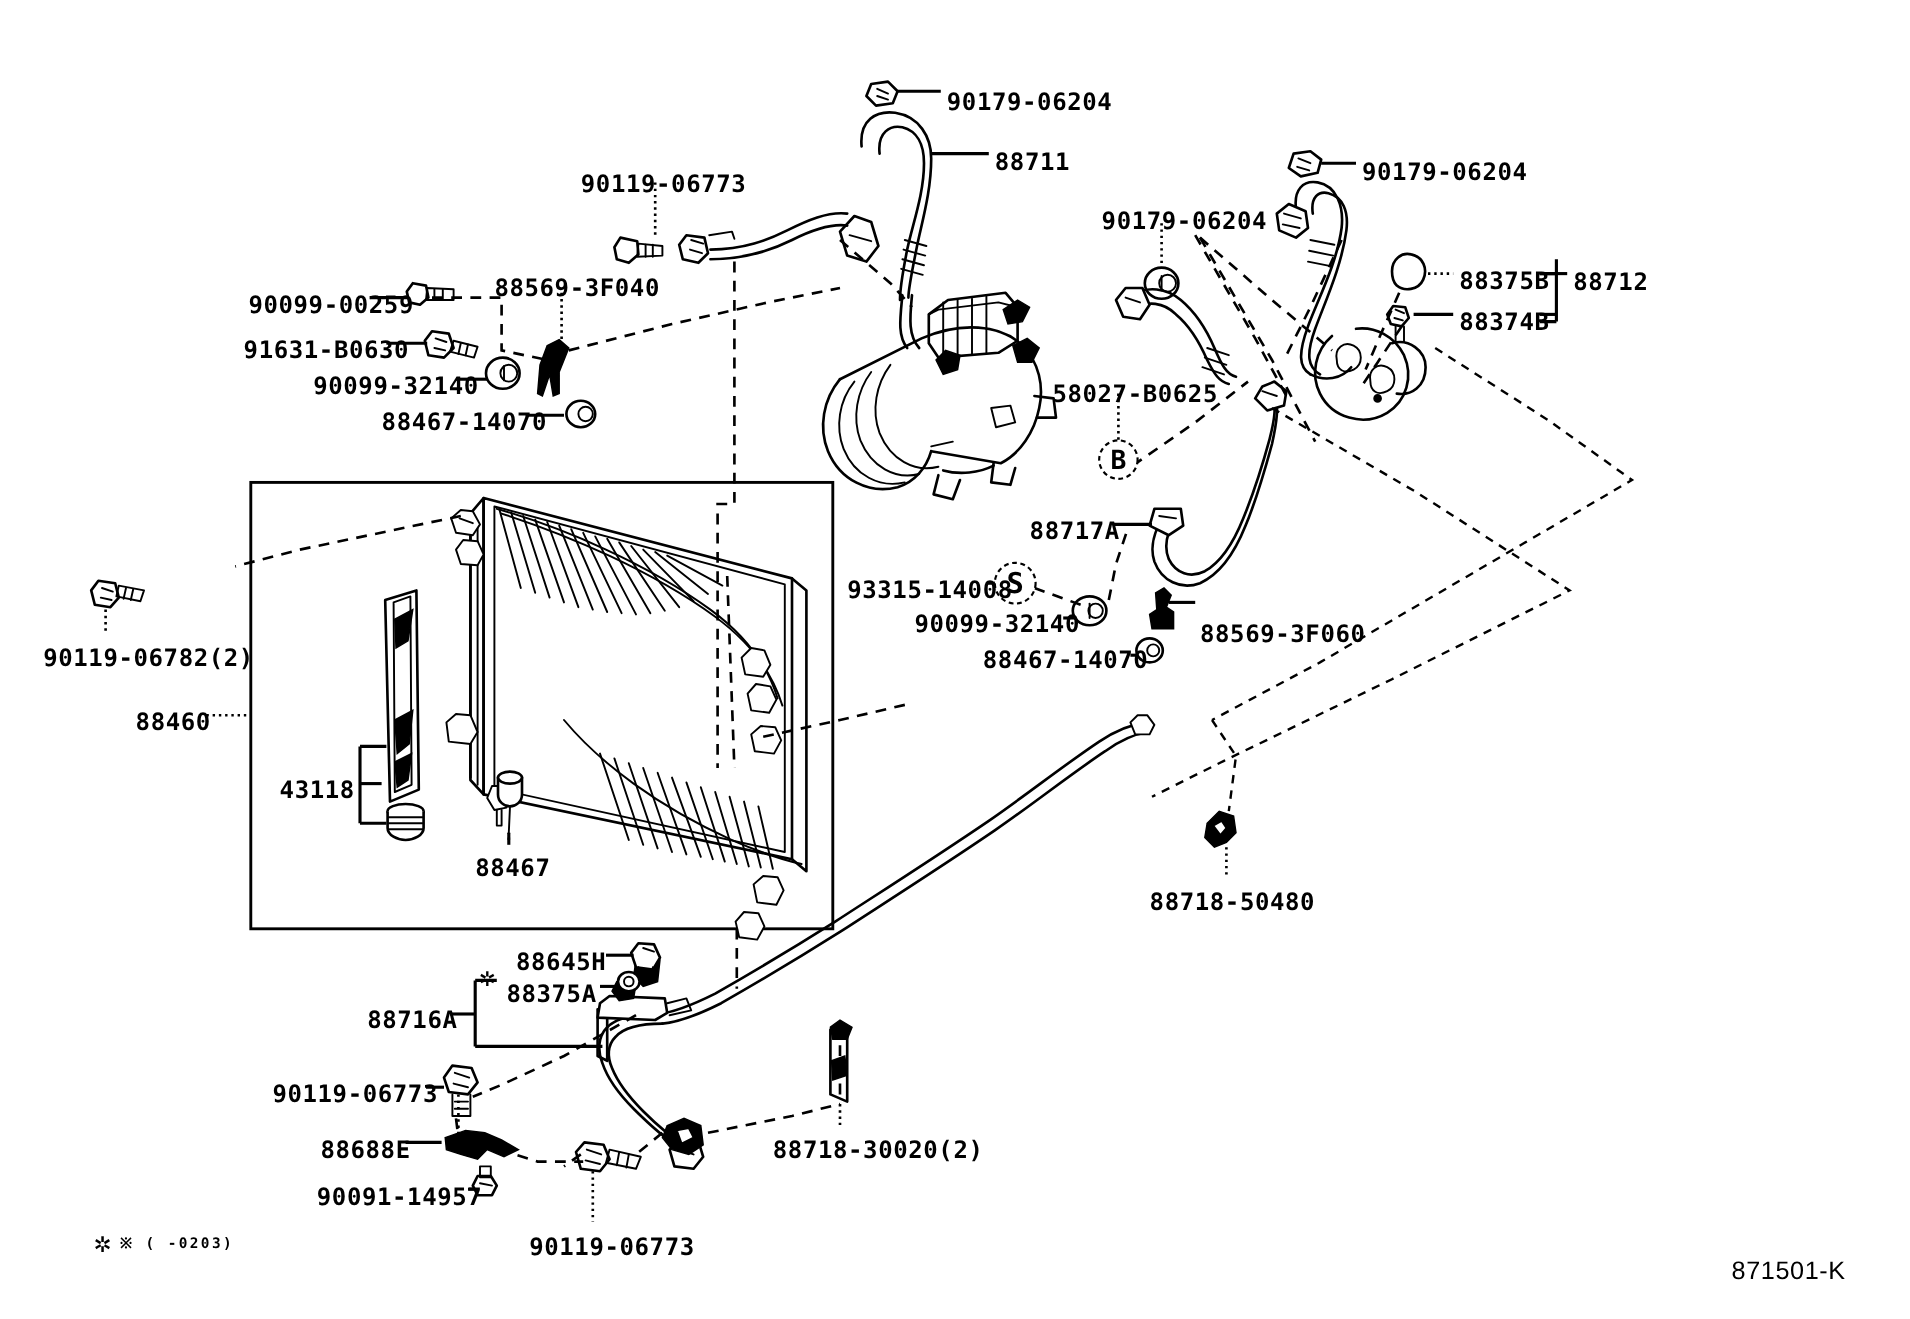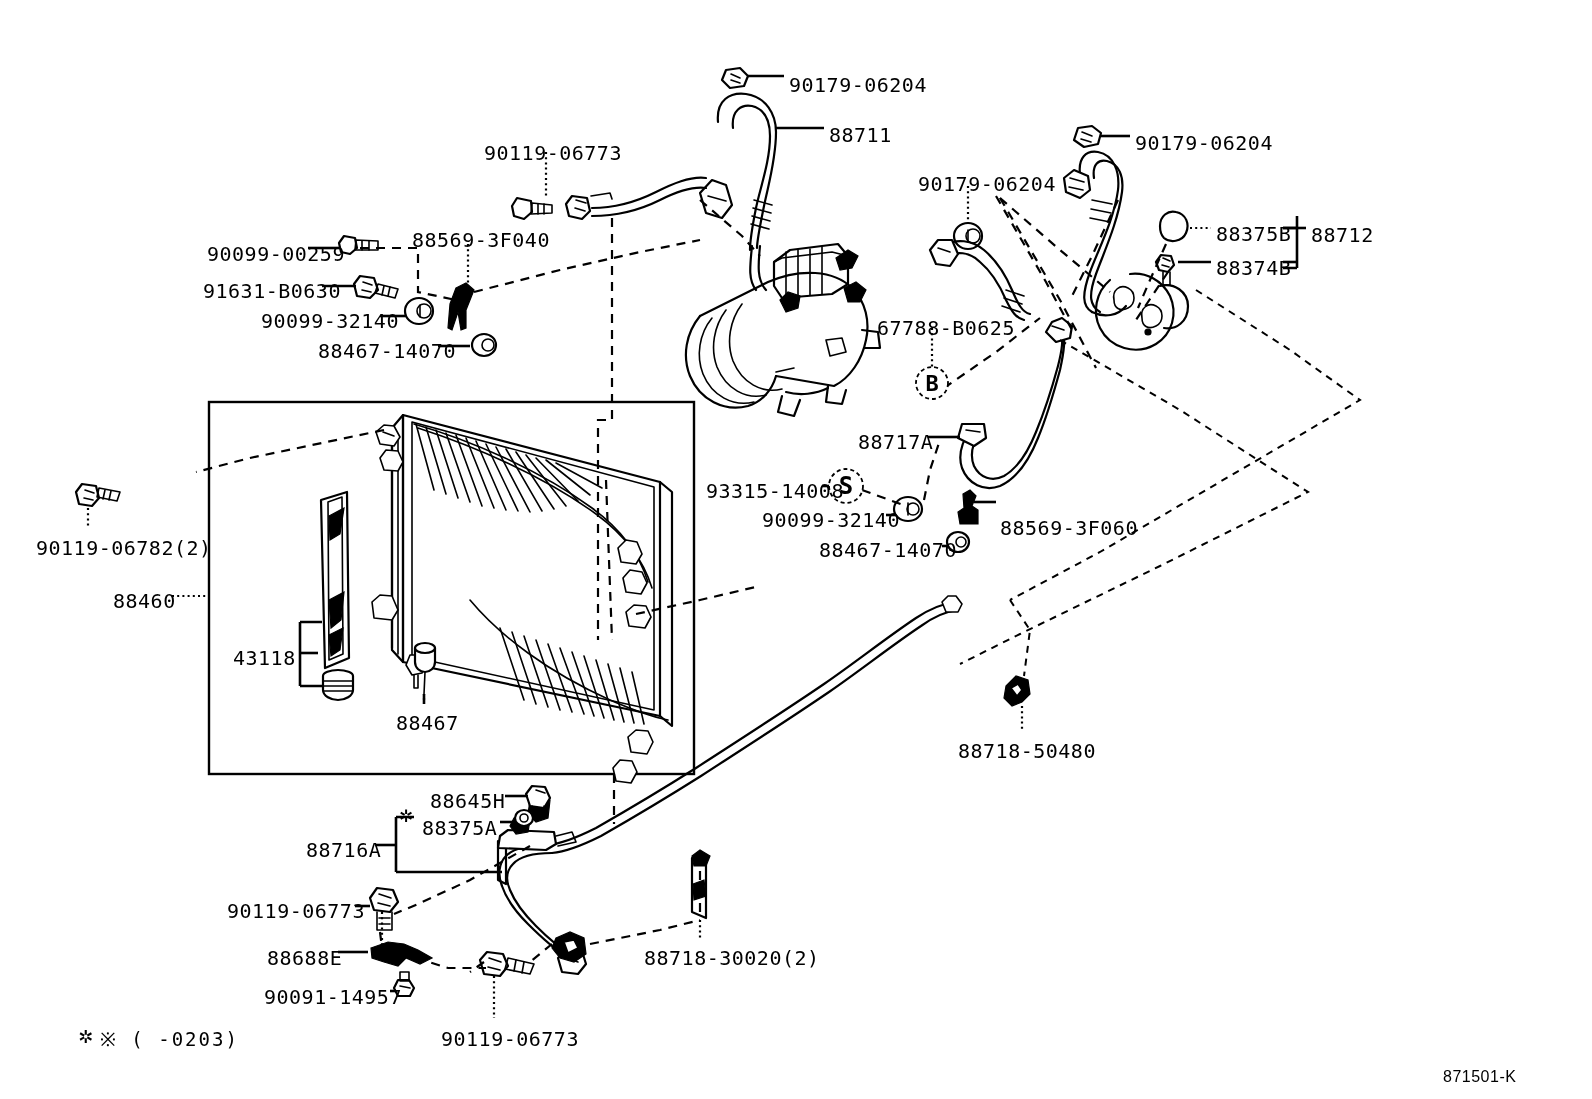--- a/index.html
+++ b/index.html
@@ -7,29 +7,29 @@
     position:relative;
     width:1592px;height:1099px;
     background:#ffffff;
     font-family:"DejaVu Sans Mono","Liberation Mono",monospace;
     overflow:hidden;
   }
   #art{position:absolute;left:0;top:0;width:1592px;height:1099px;}
   .lbl{
     position:absolute;
     font-family:"DejaVu Sans Mono","Liberation Mono",monospace;
-    font-weight:normal;
+    font-weight:bold;
     font-size:20px;
     letter-spacing:0.5px;
     color:#000;
     white-space:nowrap;
     line-height:1;
   }
-  .lbl.code{font-family:"Liberation Sans","DejaVu Sans",sans-serif;font-weight:normal;font-size:16px;letter-spacing:0.5px;margin-top:20px;}
-  .lbl.note{font-size:19px;letter-spacing:2px;}
+  .lbl.code{font-family:"Liberation Sans","DejaVu Sans",sans-serif;font-weight:normal;font-size:21px;letter-spacing:0.5px;}
+  .lbl.note{font-size:12px;letter-spacing:2px;}
 </style>
 </head>
 <body>
 
 <div id="root">
 
   <svg id="art" viewBox="0 0 1592 1099" xmlns="http://www.w3.org/2000/svg">
     <defs>
       <style>
         .s  { fill:none; stroke:#000; stroke-width:2.2; stroke-linecap:round; stroke-linejoin:round; }
@@ -484,21 +484,21 @@
   <div class="lbl" style="left:1135px;top:133px">90179-06204</div>
   <div class="lbl" style="left:918px;top:174px">90179-06204</div>
   <div class="lbl" style="left:1216px;top:224px">88375B</div>
   <div class="lbl" style="left:1311px;top:225px">88712</div>
   <div class="lbl" style="left:1216px;top:258px">88374B</div>
   <div class="lbl" style="left:412px;top:230px">88569-3F040</div>
   <div class="lbl" style="left:207px;top:244px">90099-00259</div>
   <div class="lbl" style="left:203px;top:281px">91631-B0630</div>
   <div class="lbl" style="left:261px;top:311px">90099-32140</div>
   <div class="lbl" style="left:318px;top:341px">88467-14070</div>
-  <div class="lbl" style="left:877px;top:318px">67788-B0625</div>
+  <div class="lbl" style="left:877px;top:318px">58027-B0625</div>
   <div class="lbl" style="left:858px;top:432px">88717A</div>
   <div class="lbl" style="left:706px;top:481px">93315-14008</div>
   <div class="lbl" style="left:762px;top:510px">90099-32140</div>
   <div class="lbl" style="left:1000px;top:518px">88569-3F060</div>
   <div class="lbl" style="left:819px;top:540px">88467-14070</div>
   <div class="lbl" style="left:36px;top:538px">90119-06782(2)</div>
   <div class="lbl" style="left:113px;top:591px">88460</div>
   <div class="lbl" style="left:233px;top:648px">43118</div>
   <div class="lbl" style="left:396px;top:713px">88467</div>
   <div class="lbl" style="left:958px;top:741px">88718-50480</div>

